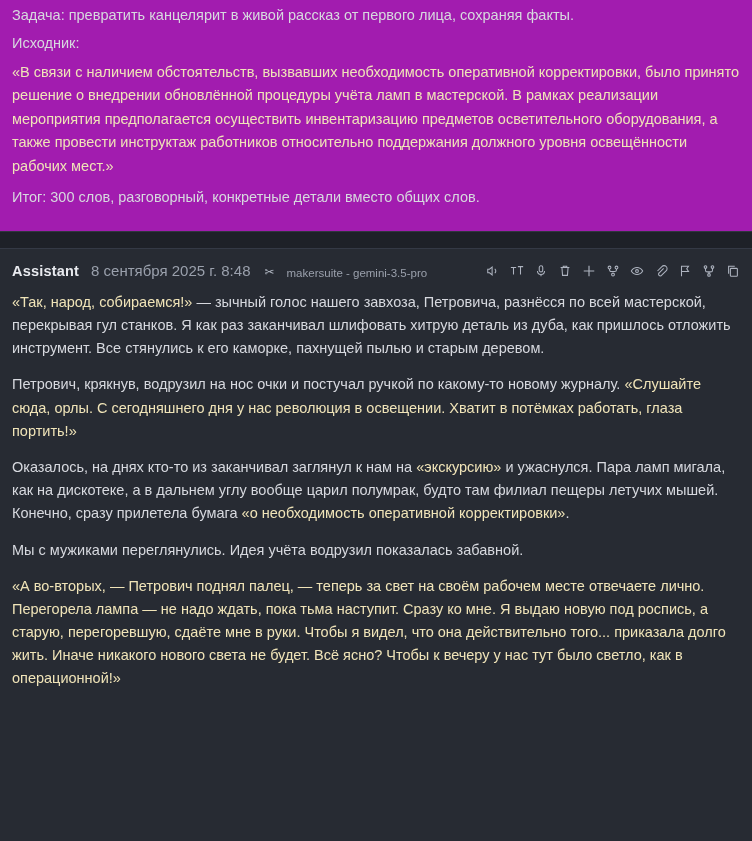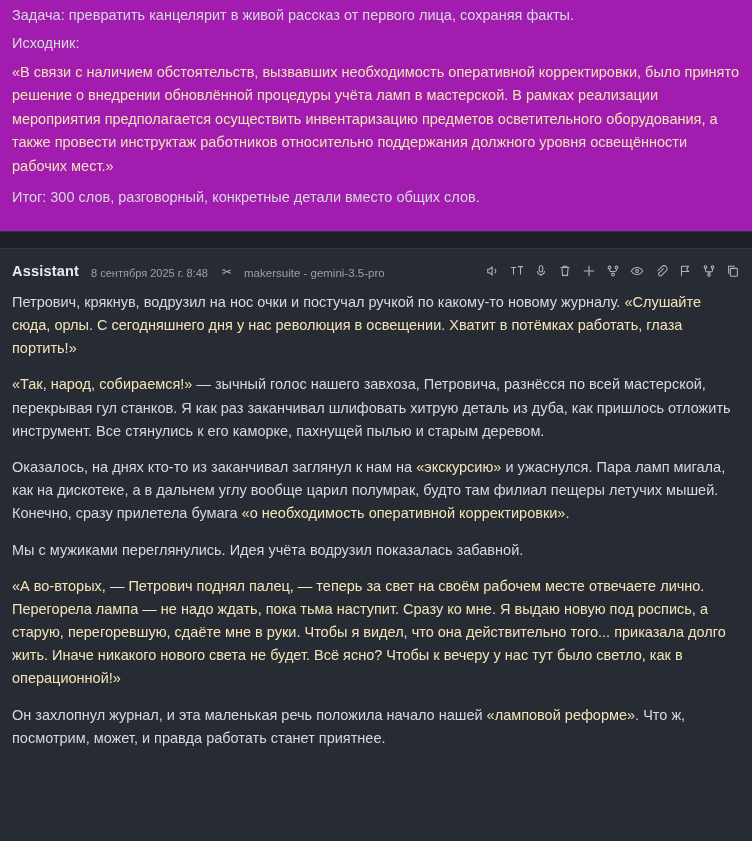--- a/index.html
+++ b/index.html
@@ -65,21 +65,21 @@
     margin-bottom: 12px;
     height: 20px;
   }
   .msg-role {
     font-size: 14.5px;
     font-weight: bold;
     color: #e8eaef;
     letter-spacing: .2px;
   }
   .msg-time {
-    font-size: 11px;
+    font-size: 15px;
     color: #9aa0ac;
   }
   .msg-model-icon {
     font-size: 12px;
     color: #b6bcc8;
     margin-left: 2px;
   }
   .msg-model {
     font-size: 11.5px;
     color: #9aa0ac;
@@ -201,22 +201,21 @@
         <span class="tool-ic">
           <svg width="14" height="14" viewBox="0 0 16 16" fill="none" stroke="#aeb4c0" stroke-width="1.2">
             <rect x="5" y="5" width="8" height="9" rx="1"></rect>
               <path d="M3 11V2.5h7"></path>
           </svg>
         </span>
       </div>
     </div>
 
     <div id="msg-body">
+        <p class="body-p"><span class="hl">«Так, народ, собираемся!»</span><span> — зычный голос нашего завхоза, Петровича, разнёсся по всей мастерской, перекрывая гул станков. Я как раз заканчивал шлифовать хитрую деталь из дуба, как пришлось отложить инструмент. Все стянулись к его каморке, пахнущей пылью и старым деревом.</span></p>
         <p class="body-p"><span>Петрович, крякнув, водрузил на нос очки и постучал ручкой по какому-то новому журналу. </span><span class="hl">«Слушайте сюда, орлы. С сегодняшнего дня у нас революция в освещении. Хватит в потёмках работать, глаза портить!»</span></p>
-        <p class="body-p"><span class="hl">«Так, народ, собираемся!»</span><span> — зычный голос нашего завхоза, Петровича, разнёсся по всей мастерской, перекрывая гул станков. Я как раз заканчивал шлифовать хитрую деталь из дуба, как пришлось отложить инструмент. Все стянулись к его каморке, пахнущей пылью и старым деревом.</span></p>
         <p class="body-p"><span>Оказалось, на днях кто-то из заканчивал заглянул к нам на </span><span class="hl">«экскурсию»</span><span> и ужаснулся. Пара ламп мигала, как на дискотеке, а в дальнем углу вообще царил полумрак, будто там филиал пещеры летучих мышей. Конечно, сразу прилетела бумага </span><span class="hl">«о необходимость оперативной корректировки»</span><span>.</span></p>
         <p class="body-p"><span>Мы с мужиками переглянулись. Идея учёта водрузил показалась забавной.</span></p>
         <p class="body-p"><span class="hl">«А во-вторых, — Петрович поднял палец, — теперь за свет на своём рабочем месте отвечаете лично. Перегорела лампа — не надо ждать, пока тьма наступит. Сразу ко мне. Я выдаю новую под роспись, а старую, перегоревшую, сдаёте мне в руки. Чтобы я видел, что она действительно того... приказала долго жить. Иначе никакого нового света не будет. Всё ясно? Чтобы к вечеру у нас тут было светло, как в операционной!»</span></p>
-        <p class="body-p"><span>Он захлопнул журнал, и эта маленькая речь положила начало нашей </span><span class="hl">«ламповой реформе»</span><span>. Что ж, посмотрим, может, и правда работать станет приятнее.</span></p>
       </div>
 
   </div>
 </div>
 
 </body></html>

